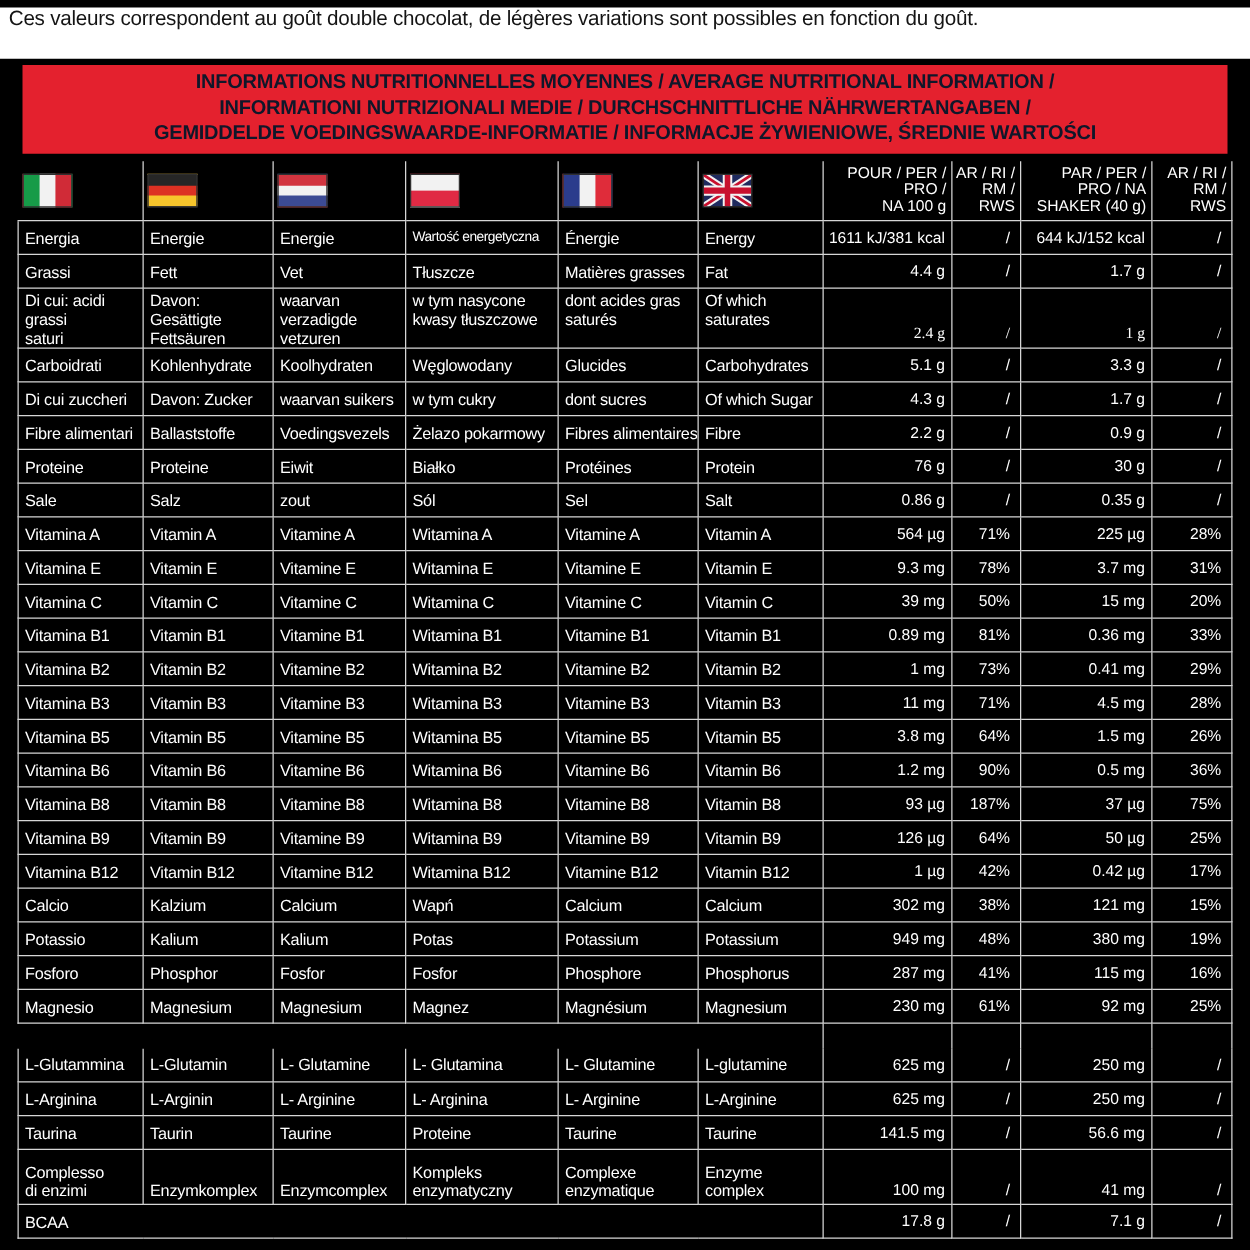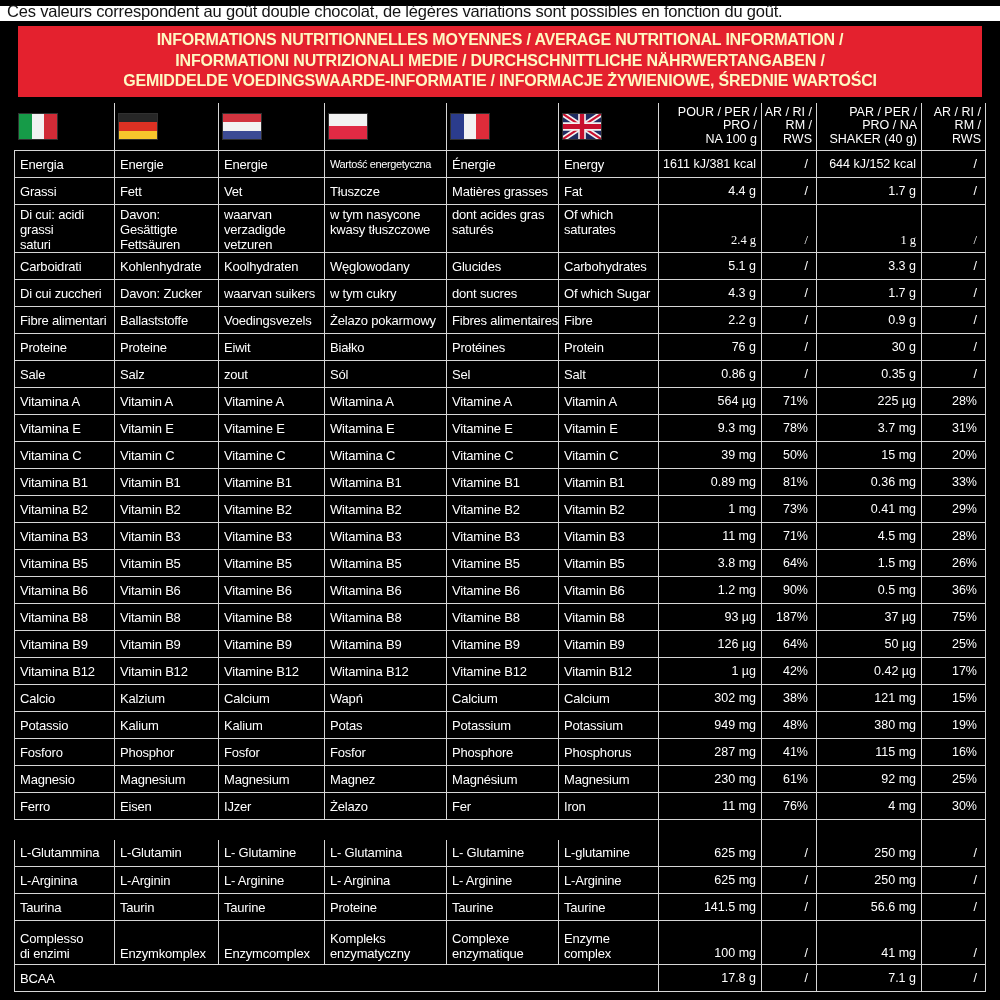--- a/index.html
+++ b/index.html
@@ -1,20 +1,20 @@
 <!DOCTYPE html>
 <html><head>
 <meta charset="utf-8">
 <style>
   html,body{margin:0;padding:0;background:#000;width:1000px;height:1000px;overflow:hidden;
     font-family:"Liberation Sans","DejaVu Sans",sans-serif;}
-  .note-bar{margin-top:6px;height:15px;background:#fff;display:flex;align-items:flex-end;
+  .note-bar{margin-top:6px;height:41px;background:#fff;display:flex;align-items:flex-start;
     padding-left:7px;font-size:16.5px;color:#141414;letter-spacing:-0.2px;}
   .banner{background:#e4212e;margin:5px 18px 0;padding:4px 6px 5px;text-align:center;
-    color:#fef9c3;font-weight:bold;font-size:16px;line-height:20.5px;letter-spacing:-0.2px;}
+    color:#0f172a;font-weight:bold;font-size:16px;line-height:20.5px;letter-spacing:-0.2px;}
   .table-wrap{margin:6px 14px 0;}
   table{border-collapse:collapse;table-layout:fixed;width:971px;color:#fff;font-size:13px;}
   td{border:1.5px solid #d6d6d6;overflow:hidden;box-sizing:border-box;}
   thead td{border-top:none;height:48px;vertical-align:middle;}
   thead td.flag-cell:first-child{border-left:none;}
   .flag{width:40px;height:27px;margin-left:2px;border:1px solid #303030;box-sizing:border-box;}
   .flag-it{background:linear-gradient(to right,#169b48 33.4%,#f2f2f2 33.4% 66.7%,#d02b37 66.7%);}
   .flag-de{background:linear-gradient(to bottom,#262626 33.4%,#dd3123 33.4% 66.7%,#f7c52c 66.7%);}
   .flag-nl{background:linear-gradient(to bottom,#d2343f 33.4%,#f2f2f2 33.4% 66.7%,#3c4b94 66.7%);}
   .flag-pl{background:linear-gradient(to bottom,#f2f2f2 50%,#e02a44 50%);}
@@ -392,32 +392,20 @@
           <td class="label-cell">Magnesium</td>
           <td class="label-cell">Magnesium</td>
           <td class="label-cell">Magnez</td>
           <td class="label-cell">Magnésium</td>
           <td class="label-cell">Magnesium</td>
           <td class="val-cell v0">230 mg</td>
           <td class="val-cell v1">61%</td>
           <td class="val-cell v2">92 mg</td>
           <td class="val-cell v3">25%</td>
         </tr>
-        <tr>
-          <td class="label-cell">Ferro</td>
-          <td class="label-cell">Eisen</td>
-          <td class="label-cell">IJzer</td>
-          <td class="label-cell">Żelazo</td>
-          <td class="label-cell">Fer</td>
-          <td class="label-cell">Iron</td>
-          <td class="val-cell v0">11 mg</td>
-          <td class="val-cell v1">76%</td>
-          <td class="val-cell v2">4 mg</td>
-          <td class="val-cell v3">30%</td>
-        </tr>
         <tr class="gap-row">
           <td class="gap-lang" colspan="6"></td>
           <td class="gap-val"></td>
           <td class="gap-val"></td>
           <td class="gap-val"></td>
           <td class="gap-val last"></td>
         </tr>
         <tr class="no-top">
           <td class="label-cell">L-Glutammina</td>
           <td class="label-cell">L-Glutamin</td>

